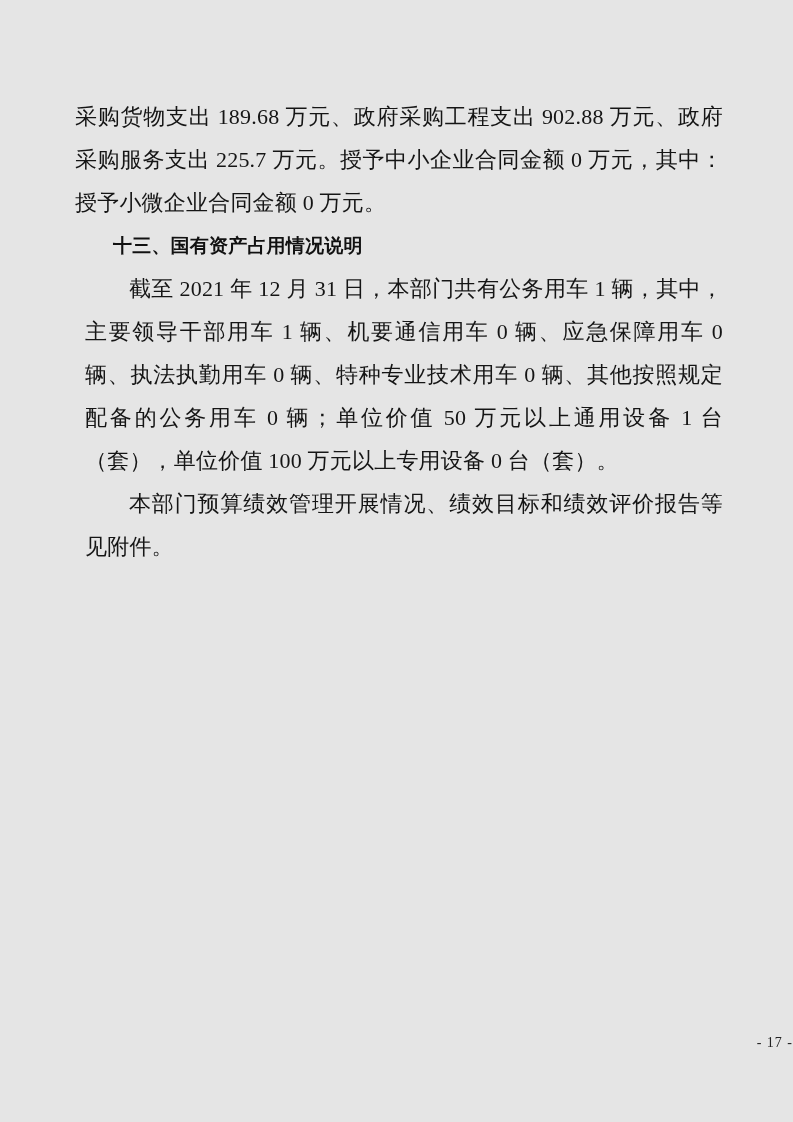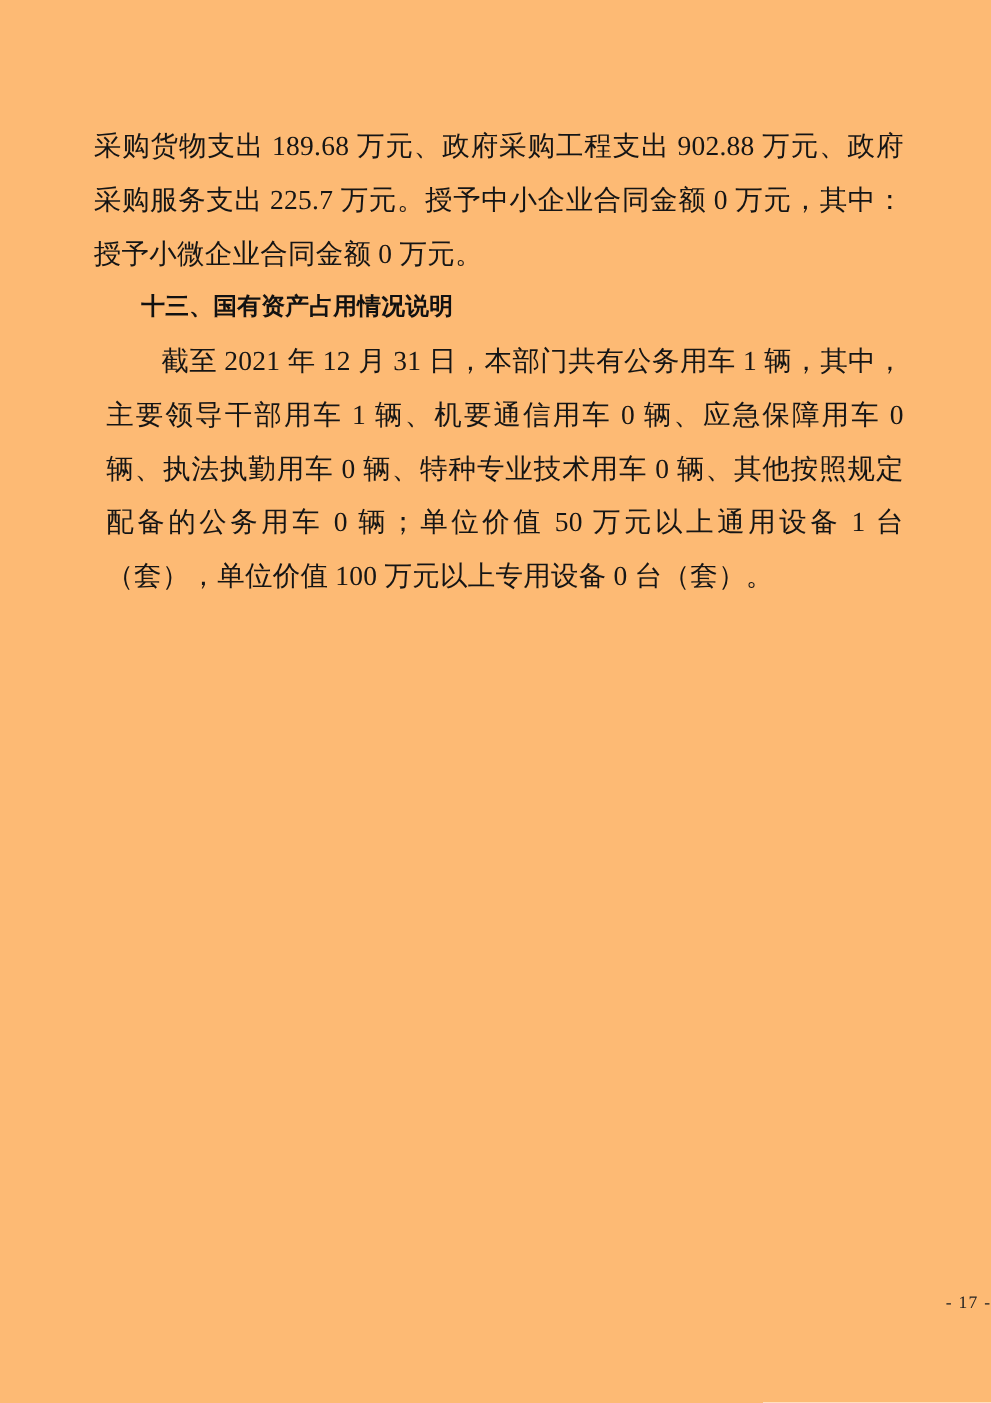--- a/index.html
+++ b/index.html
@@ -4,21 +4,21 @@
 <style>
   html, body {
     margin: 0;
     padding: 0;
     background: #ffffff;
   }
   .page {
     position: relative;
     width: 793px;
     height: 1122px;
-    background: #fdba74;
+    background: #e5e5e5;
     overflow: hidden;
     font-family: "Liberation Serif", "DejaVu Serif", serif;
     color: #151515;
   }
   .content {
     position: absolute;
     left: 75px;
     top: 95px;
     width: 648px;
   }
@@ -62,18 +62,19 @@
   }
 </style>
 </head>
 <body>
 
 <div class="page">
   <div class="content">
     <p class="body-para">采购货物支出 189.68 万元、政府采购工程支出 902.88 万元、政府采购服务支出 225.7 万元。授予中小企业合同金额 0 万元，其中：授予小微企业合同金额 0 万元。</p>
     <p class="doc-heading">十三、国有资产占用情况说明</p>
     <p class="body-para indent">截至 2021 年 12 月 31 日，本部门共有公务用车 1 辆，其中，主要领导干部用车 1 辆、机要通信用车 0 辆、应急保障用车 0 辆、执法执勤用车 0 辆、特种专业技术用车 0 辆、其他按照规定配备的公务用车 0 辆；单位价值 50 万元以上通用设备 1 台（套），单位价值 100 万元以上专用设备 0 台（套）。</p>
+    <p class="body-para indent">本部门预算绩效管理开展情况、绩效目标和绩效评价报告等见附件。</p>
   </div>
 
   <div class="footer">
     <span class="page-number">- 17 -</span>
   </div>
 </div>
 
 </body></html>

